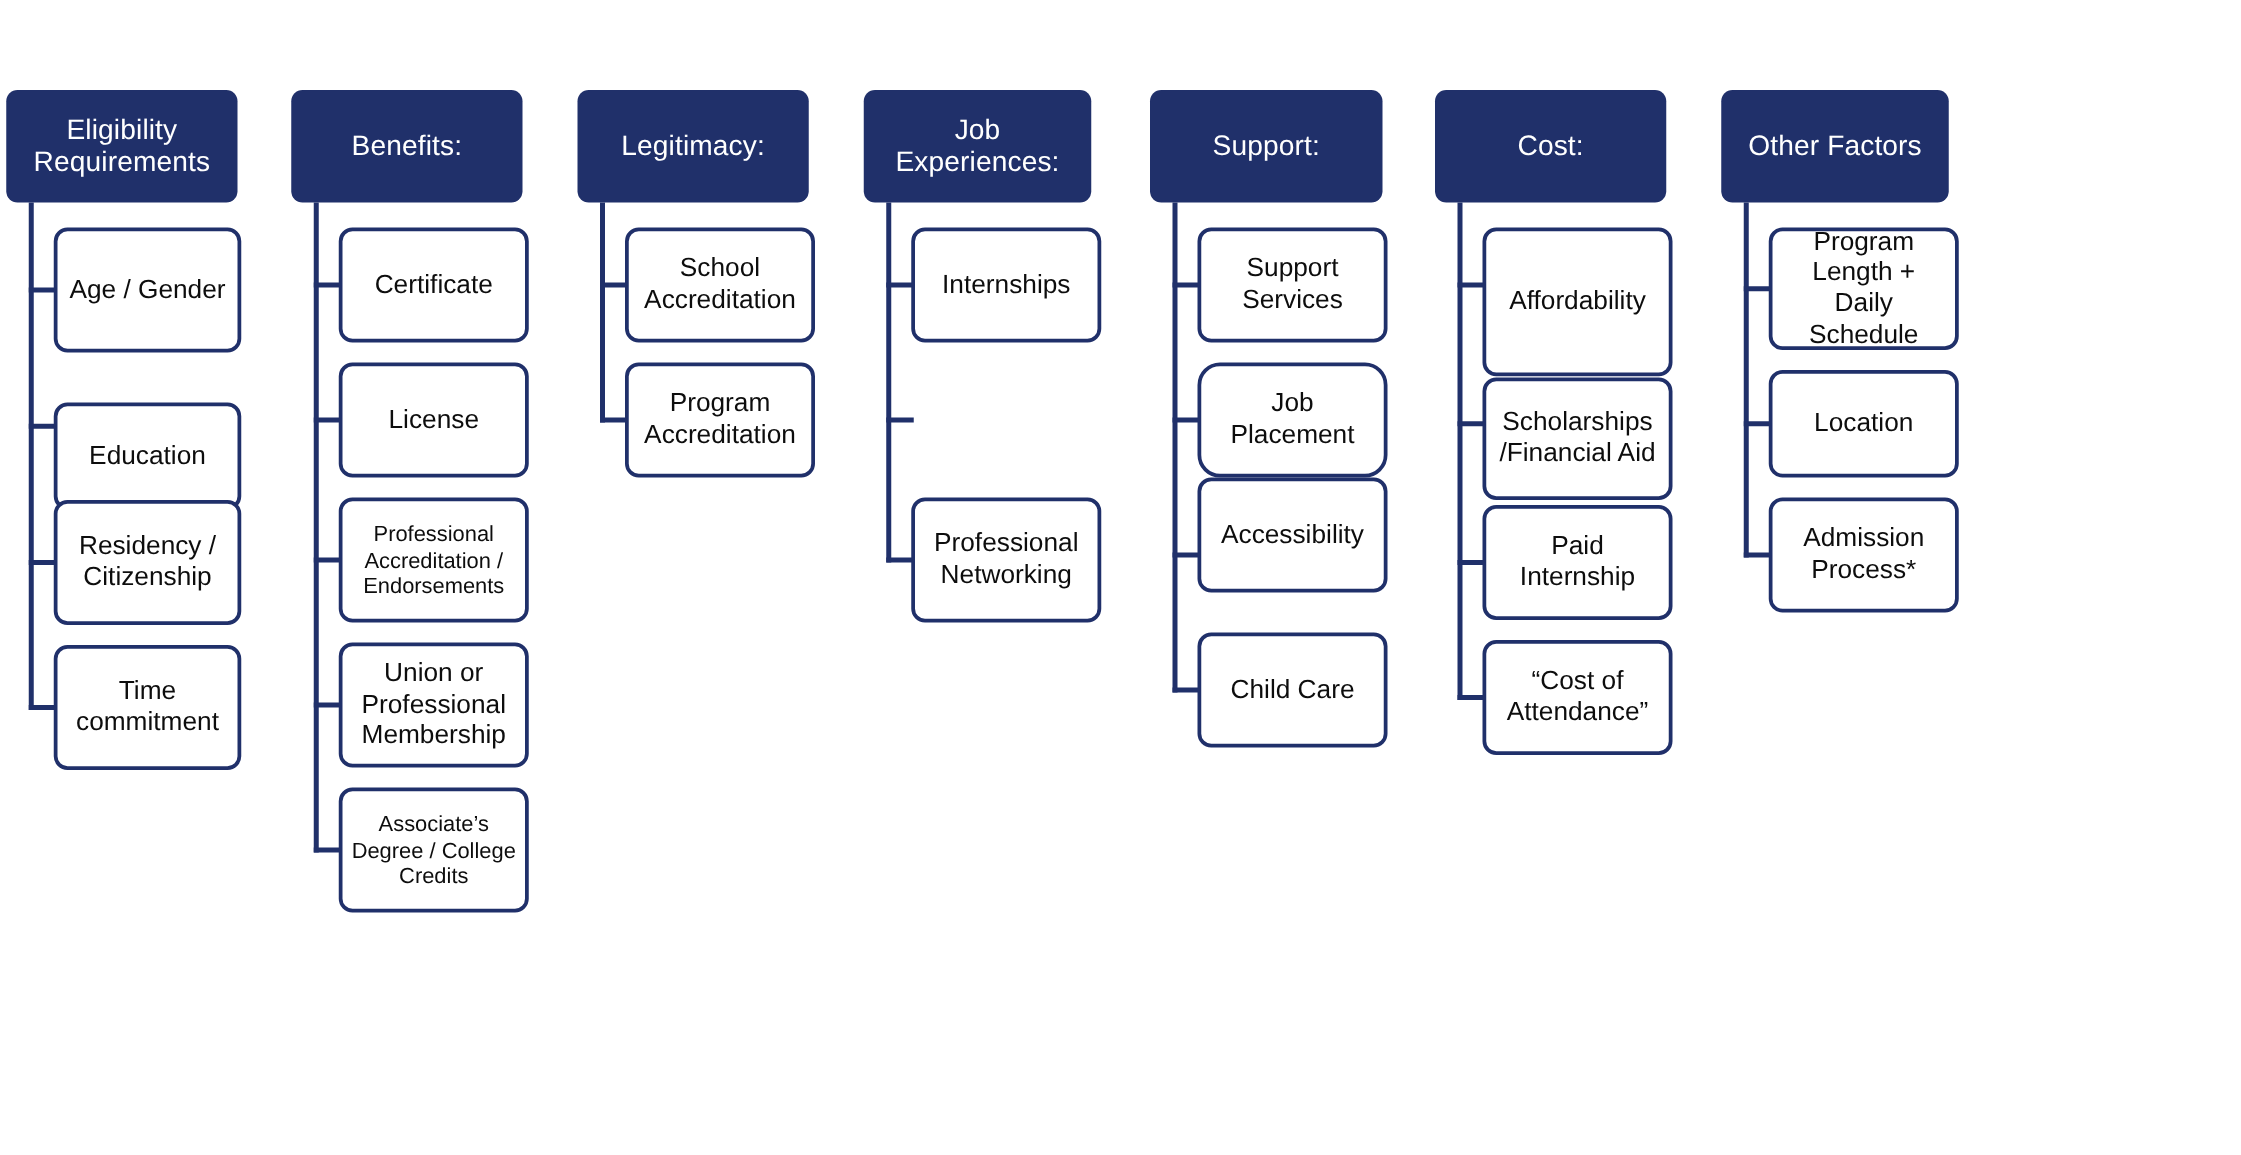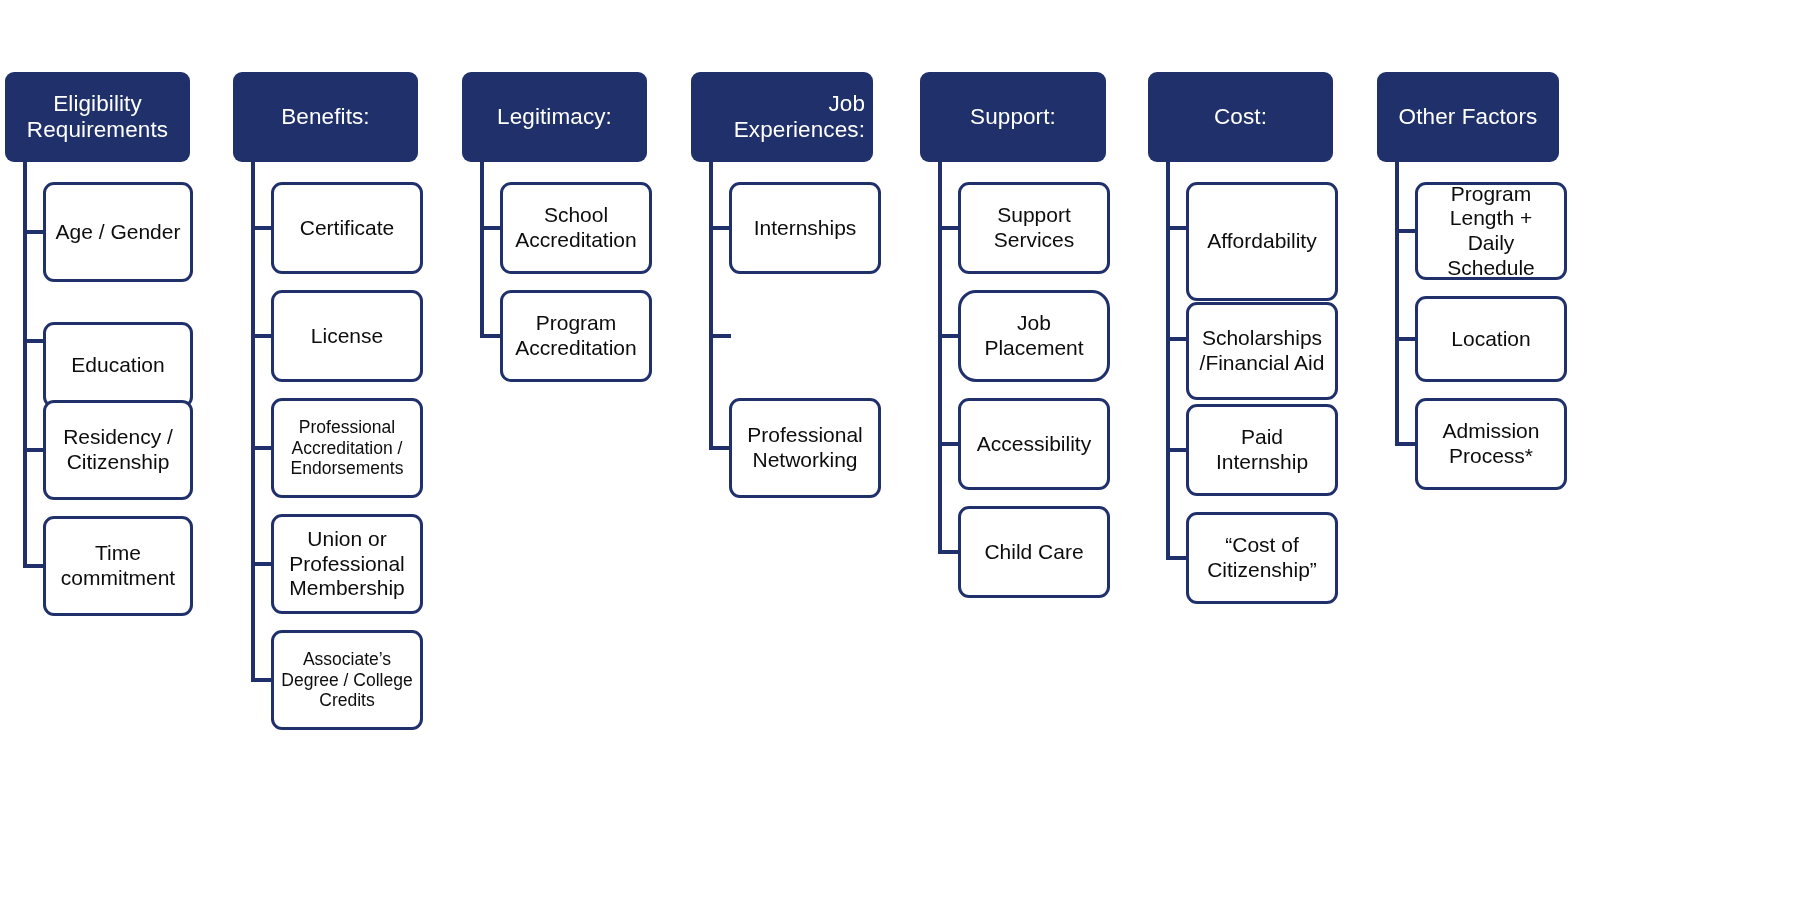--- a/index.html
+++ b/index.html
@@ -119,51 +119,51 @@
     </div>
     <div class="column" style="left: 462px;">
       <div class="head-node" style="width: 185px;">Legitimacy:</div>
       <div class="spine" style="top: 162px; height: 176px;"></div>
       <div class="elbow" style="top: 226px;"></div>
       <div class="child" style="top: 182px; height: 92px; width: 152px;">School Accreditation</div>
       <div class="elbow" style="top: 334px;"></div>
       <div class="child small" style="top: 290px; height: 92px; width: 152px;">Program Accreditation</div>
     </div>
     <div class="column" style="left: 691px;">
-      <div class="head-node" style="width: 182px; text-align: right;">Job Experiences:</div>
+      <div class="head-node" style="width: 182px;">Job Experiences:</div>
       <div class="spine" style="top: 162px; height: 288px;"></div>
       <div class="elbow" style="top: 226px;"></div>
       <div class="child" style="top: 182px; height: 92px; width: 152px;">Internships</div>
       <div class="elbow" style="top: 334px;"></div>
       <div class="elbow" style="top: 446px;"></div>
       <div class="child small" style="top: 398px; height: 100px; width: 152px;">Professional Networking</div>
     </div>
     <div class="column" style="left: 920px;">
       <div class="head-node" style="width: 186px;">Support:</div>
       <div class="spine" style="top: 162px; height: 392px;"></div>
       <div class="elbow" style="top: 226px;"></div>
       <div class="child" style="top: 182px; height: 92px; width: 152px;">Support Services</div>
       <div class="elbow" style="top: 334px;"></div>
       <div class="child" style="top: 290px; height: 92px; width: 152px; border-radius: 18px;">Job Placement</div>
       <div class="elbow" style="top: 442px;"></div>
-      <div class="child" style="top: 398px; height: 92px; width: 152px;">Accessibility</div>
+      <div class="child" style="top: 382px; height: 92px; width: 152px;">Accessibility</div>
       <div class="elbow" style="top: 550px;"></div>
       <div class="child" style="top: 506px; height: 92px; width: 152px;">Child Care</div>
     </div>
     <div class="column" style="left: 1148px;">
       <div class="head-node" style="width: 185px;">Cost:</div>
       <div class="spine" style="top: 162px; height: 398px;"></div>
       <div class="elbow" style="top: 226px;"></div>
       <div class="child" style="top: 182px; height: 119px; width: 152px;">Affordability</div>
       <div class="elbow" style="top: 337px;"></div>
       <div class="child small" style="top: 302px; height: 98px; width: 152px;">Scholarships /Financial Aid</div>
       <div class="elbow" style="top: 448px;"></div>
       <div class="child" style="top: 404px; height: 92px; width: 152px;">Paid Internship</div>
       <div class="elbow" style="top: 556px;"></div>
-      <div class="child" style="top: 512px; height: 92px; width: 152px;">“Cost of Citizenship”</div>
+      <div class="child" style="top: 512px; height: 92px; width: 152px;">“Cost of Attendance”</div>
     </div>
     <div class="column" style="left: 1377px;">
       <div class="head-node" style="width: 182px;">Other Factors</div>
       <div class="spine" style="top: 162px; height: 284px;"></div>
       <div class="elbow" style="top: 229px;"></div>
       <div class="child small" style="top: 182px; height: 98px; width: 152px;">Program Length + Daily Schedule</div>
       <div class="elbow" style="top: 337px;"></div>
       <div class="child" style="top: 296px; height: 86px; width: 152px;">Location</div>
       <div class="elbow" style="top: 442px;"></div>
       <div class="child" style="top: 398px; height: 92px; width: 152px;">Admission Process*</div>

